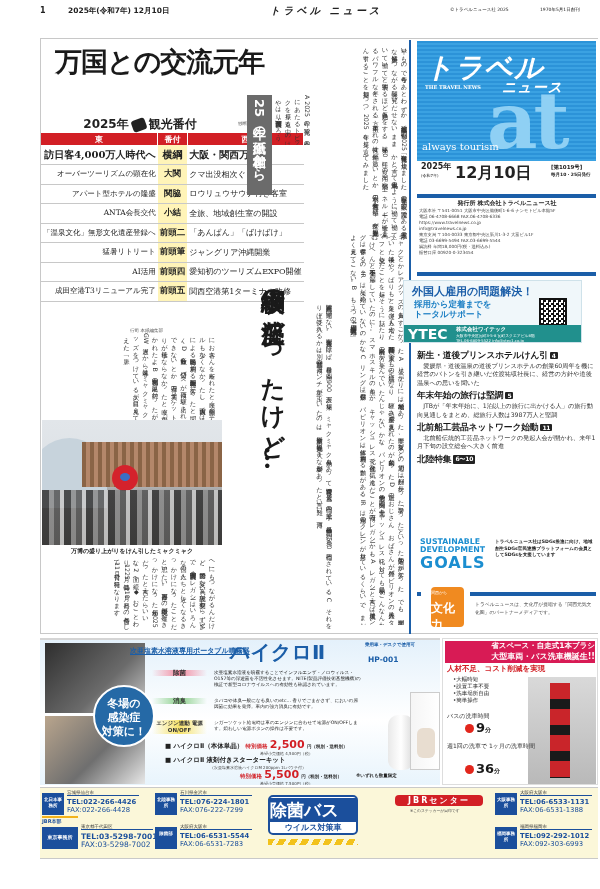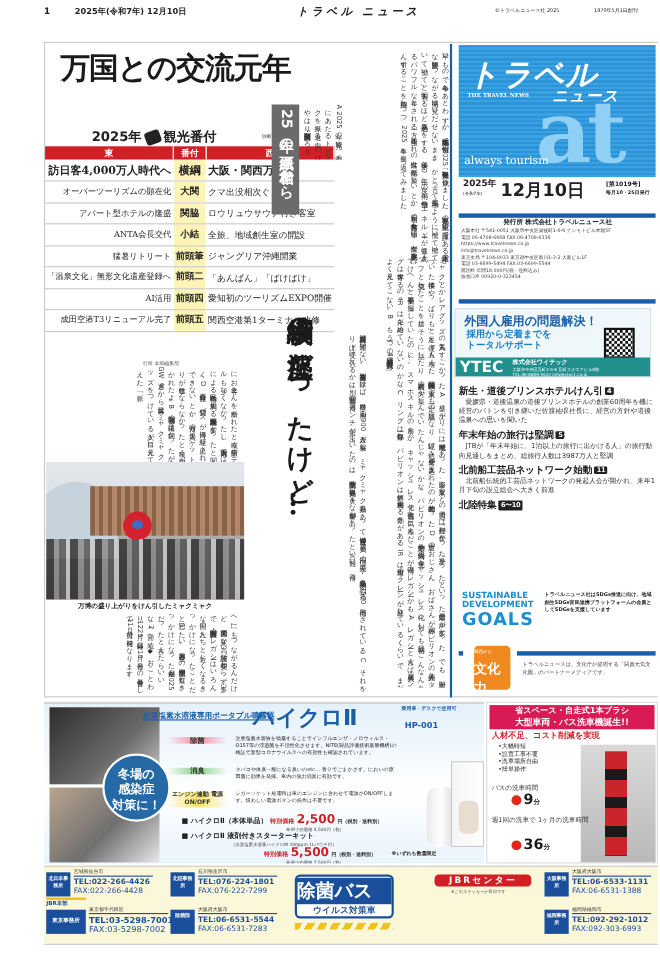--- a/index.html
+++ b/index.html
@@ -61,21 +61,21 @@
   .logo-date .yr { position: absolute; left: 4px; top: 0; font-size: 8px; font-weight: bold; line-height: 8px; }
   .logo-date .era { position: absolute; left: 4px; top: 10px; font-size: 4px; }
   .logo-date .md { position: absolute; left: 38px; top: 0; font-size: 16px; font-weight: bold; }
   .logo-date .no { position: absolute; left: 134px; top: 1px; font-size: 5.5px; font-weight: bold; }
   .logo-date .freq { position: absolute; left: 134px; top: 9px; font-size: 4.5px; font-weight: bold; }
   .pub-bar { position: absolute; left: 417px; top: 194px; width: 179px; height: 4px; background: #1b5ea8; }
   .pub-info { position: absolute; left: 419px; top: 200px; width: 176px; font-size: 4.3px; line-height: 6px; color: #444; }
   .pub-info .publisher { font-size: 6px; font-weight: bold; text-align: center; margin-bottom: 2px; color: #222; }
   .pub-bar2 { position: absolute; left: 417px; top: 272px; width: 179px; height: 4px; background: #1b5ea8; }
 
-  .ytec { position: absolute; left: 413px; top: 280px; width: 179px; height: 63px; background: #f0f7fa; border: 1px solid #cfe2ea; overflow: hidden; }
+  .ytec { position: absolute; left: 403px; top: 280px; width: 179px; height: 63px; background: #f0f7fa; border: 1px solid #cfe2ea; overflow: hidden; }
   .ytec .t1 { position: absolute; left: 8px; top: 3px; color: #1b5ea8; font-weight: bold; font-size: 11px; }
   .ytec .t2 { position: absolute; left: 10px; top: 18px; color: #1b7fc4; font-weight: bold; font-size: 8.5px; line-height: 10px; }
   .ytec .qr { position: absolute; left: 135px; top: 17px; width: 28px; height: 28px; background: repeating-conic-gradient(#111 0 25%, #fff 0 50%) 0 0/5px 5px; border: 2px solid #111; }
   .ytec .band { position: absolute; left: 0; top: 44px; width: 179px; height: 19px; background: #21908d; color: #fff; }
   .ytec .band .name { position: absolute; left: 4px; top: 1px; font-size: 14px; font-weight: bold; }
   .ytec .band .co { position: absolute; left: 52px; top: 1px; font-size: 5.5px; font-weight: bold; }
   .ytec .band .addr { position: absolute; left: 52px; top: 8px; font-size: 3.8px; }
   .ytec .band .tel { position: absolute; left: 52px; top: 13px; font-size: 3.8px; }
 
   .index { position: absolute; left: 417px; top: 350px; width: 179px; }
@@ -114,21 +114,21 @@
   .ad-hycro .price .sp { color: #d21f25; font-size: 5.5px; }
   .ad-hycro .price .amt { color: #d21f25; font-size: 11px; }
   .ad-hycro .price .tax { font-size: 4.5px; }
   .ad-hycro .pnote { position: absolute; font-size: 4px; color: #444; }
   .ad-hycro .device1 { position: absolute; left: 348px; top: 75px; width: 26px; height: 55px; background: linear-gradient(90deg, #e9e9e9, #fff, #d8d8d8); border-radius: 10px; }
   .ad-hycro .device2 { position: absolute; left: 370px; top: 52px; width: 30px; height: 78px; background: linear-gradient(90deg, #f5f5f5, #fff); border: 1px solid #ccc; }
   .ad-hycro .device2::after { content: ""; position: absolute; left: 6px; top: 35px; width: 18px; height: 30px; background: #e8ddd0; border-radius: 6px; }
   .ad-hycro .allnote { position: absolute; left: 316px; top: 133px; font-size: 4.5px; font-weight: bold; color: #222; }
 
   .ad-bus { position: absolute; left: 442px; top: 638px; width: 156px; height: 147px; border: 1px solid #ddd; background: #fff; overflow: hidden; }
-  .ad-bus .hdr { position: absolute; left: 2px; top: 2px; width: 150px; height: 22px; background: #d81b55; color: #fff; text-align: center; font-weight: bold; }
+  .ad-bus .hdr { position: absolute; left: 2px; top: 2px; width: 150px; height: 22px; background: #d81b55; color: #fff; text-align: right; font-weight: bold; }
   .ad-bus .hdr .a { font-size: 7.5px; line-height: 10px; }
   .ad-bus .hdr .b { font-size: 8px; line-height: 11px; }
   .ad-bus .sub { position: absolute; left: 4px; top: 25px; width: 150px; color: #d21f25; font-weight: bold; font-size: 7.5px; }
   .ad-bus .feats { position: absolute; left: 10px; top: 37px; font-size: 5.5px; line-height: 7px; color: #222; }
   .ad-bus .photo { position: absolute; left: 85px; top: 38px; width: 68px; height: 107px; background: linear-gradient(180deg, #d9d9d9, #b9b9b9); }
   .ad-bus .brush { position: absolute; left: 22px; top: 6px; width: 20px; height: 95px; background: repeating-linear-gradient(180deg, #c9252a 0 16px, #1a1a1a 16px 26px); }
   .ad-bus .lab1 { position: absolute; left: 4px; top: 73px; font-size: 6px; color: #333; }
   .ad-bus .val1 { position: absolute; left: 22px; top: 81px; font-size: 13px; font-weight: bold; color: #1a1a1a; }
   .ad-bus .lab2 { position: absolute; left: 4px; top: 103px; font-size: 6px; line-height: 8px; color: #333; }
   .ad-bus .val2 { position: absolute; left: 22px; top: 122px; font-size: 13px; font-weight: bold; color: #1a1a1a; }
@@ -195,28 +195,28 @@
         <td class="east">アパート型ホテルの隆盛</td>
         <td class="rank">関脇</td>
         <td class="west">ロウリュウサウナ付き客室</td>
       </tr>
     <tr>
         <td class="east">ANTA会長交代</td>
         <td class="rank">小結</td>
         <td class="west">全旅、地域創生室の開設</td>
       </tr>
     <tr>
+        <td class="east">「温泉文化」無形文化遺産登録へ</td>
+        <td class="rank">前頭二</td>
+        <td class="west">「あんぱん」「ばけばけ」</td>
+      </tr>
+    <tr>
         <td class="east">猛暑リトリート</td>
         <td class="rank">前頭筆</td>
         <td class="west">ジャングリア沖縄開業</td>
-      </tr>
-    <tr>
-        <td class="east">「温泉文化」無形文化遺産登録へ</td>
-        <td class="rank">前頭二</td>
-        <td class="west">「あんぱん」「ばけばけ」</td>
       </tr>
     <tr>
         <td class="east">AI活用</td>
         <td class="rank">前頭四</td>
         <td class="west">愛知初のツーリズムEXPO開催</td>
       </tr>
     <tr>
         <td class="east">成田空港T3リニューアル完了</td>
         <td class="rank">前頭五</td>
         <td class="west">関西空港第1ターミナル改修</td>

